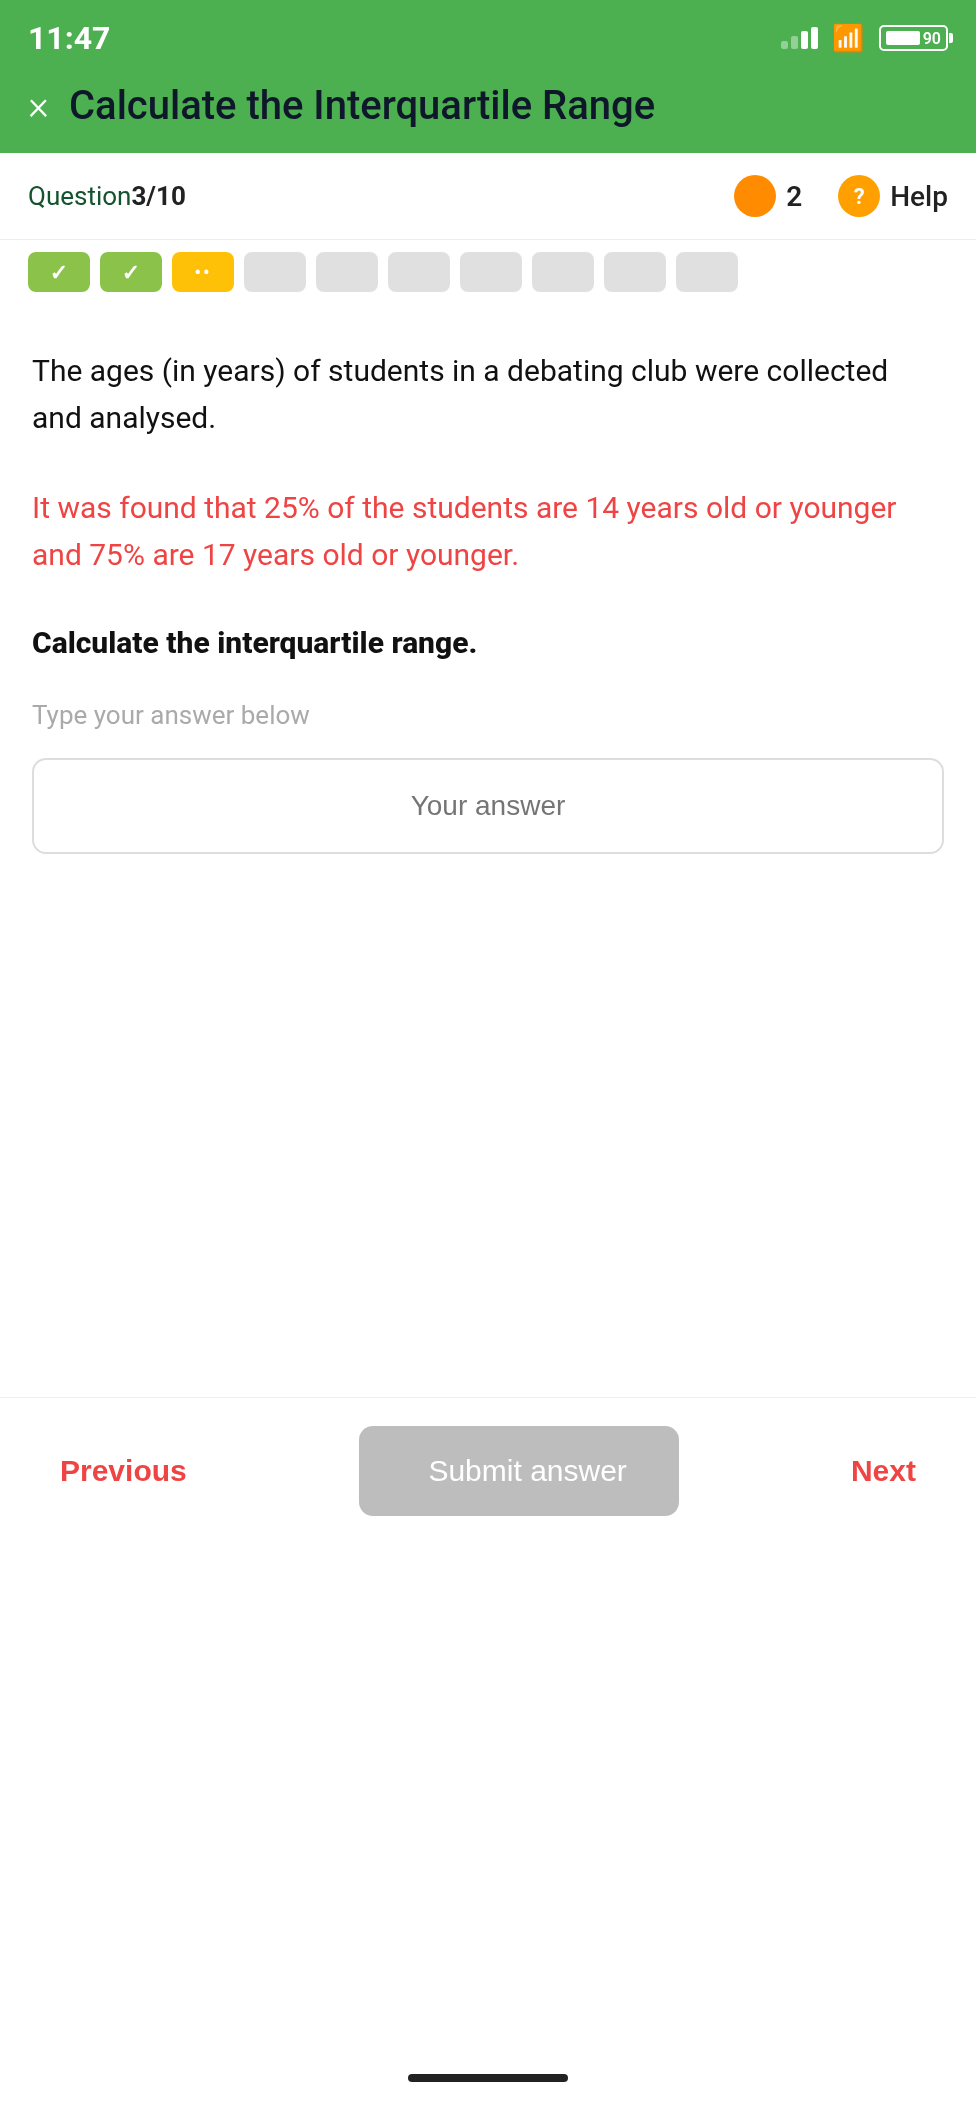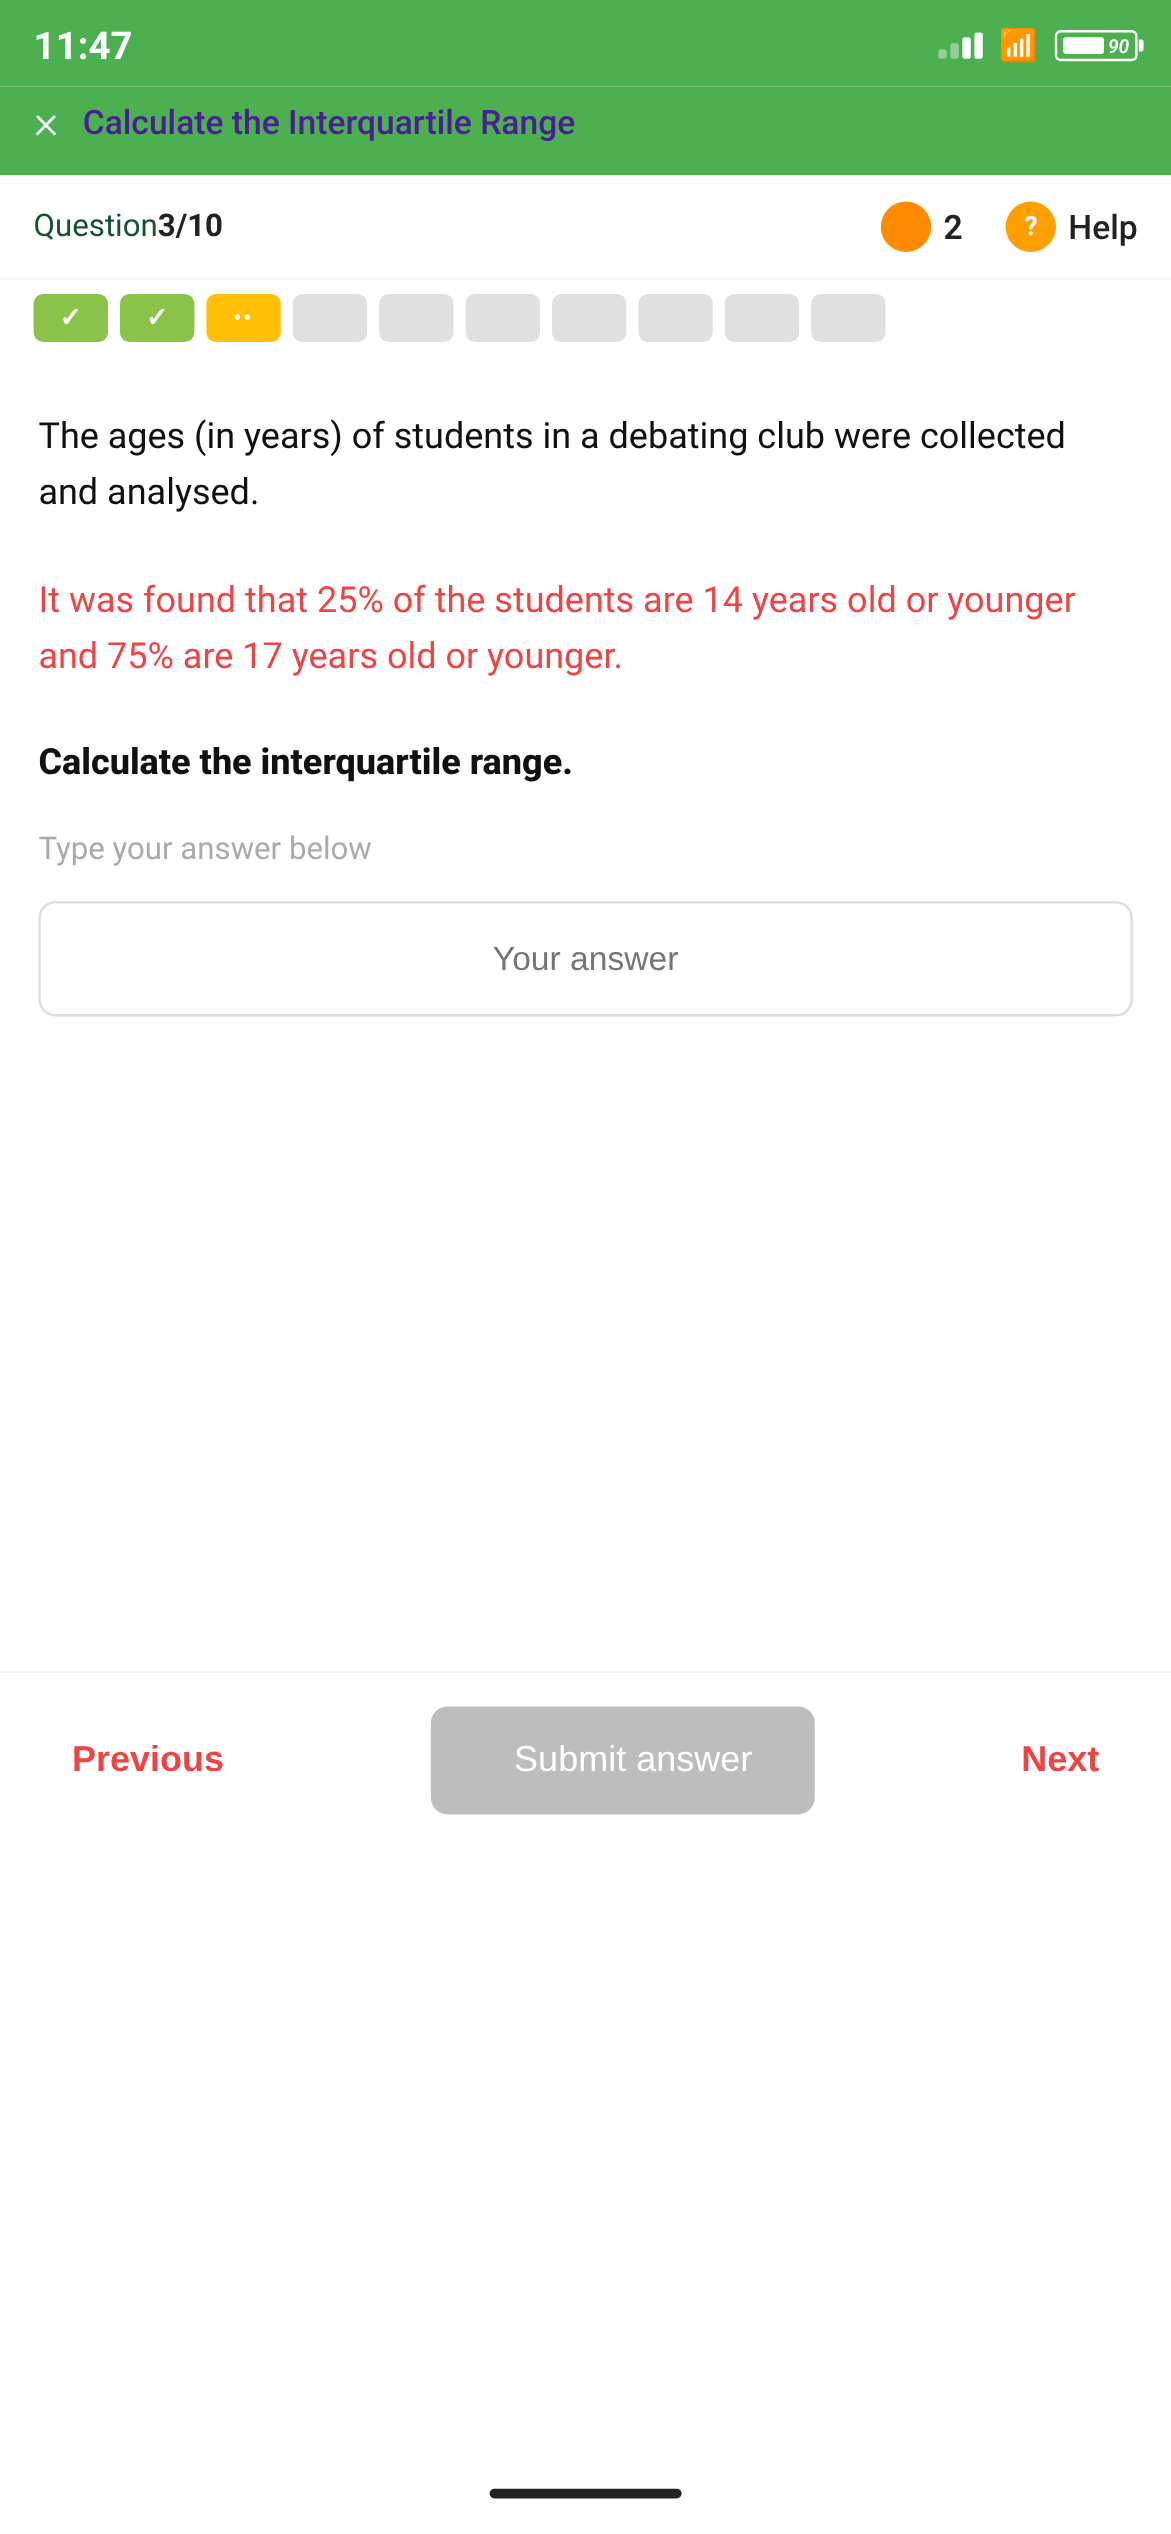--- a/index.html
+++ b/index.html
@@ -51,21 +51,20 @@
     }
     .battery-indicator {
       display: flex;
       align-items: center;
       border: 2.5px solid white;
       border-radius: 5px;
       padding: 2px 5px;
       height: 26px;
       position: relative;
       gap: 3px;
-      font-style: italic;
     }
     .battery-indicator::after {
       content: '';
       position: absolute;
       right: -7px;
       top: 50%;
       transform: translateY(-50%);
       width: 4px;
       height: 10px;
       background: white;
@@ -92,22 +91,22 @@
       gap: 20px;
     }
     .close-btn {
       color: white;
       font-size: 40px;
       font-weight: 300;
       cursor: pointer;
       line-height: 1;
     }
     .header-title {
-      color: #4c1d95;
-      font-size: 28px;
+      color: #0f172a;
+      font-size: 40px;
       font-weight: 500;
     }
 
     
     .question-meta {
       background: white;
       display: flex;
       align-items: center;
       padding: 22px 28px;
       gap: 0;

